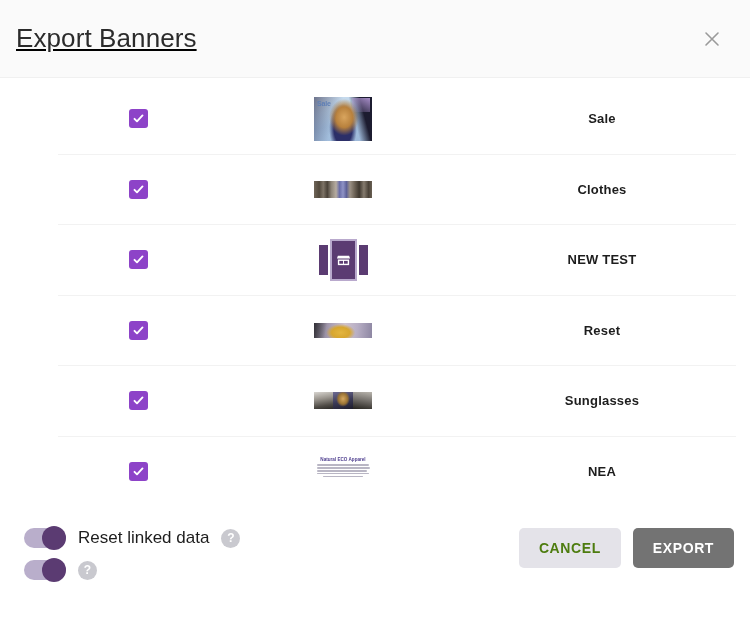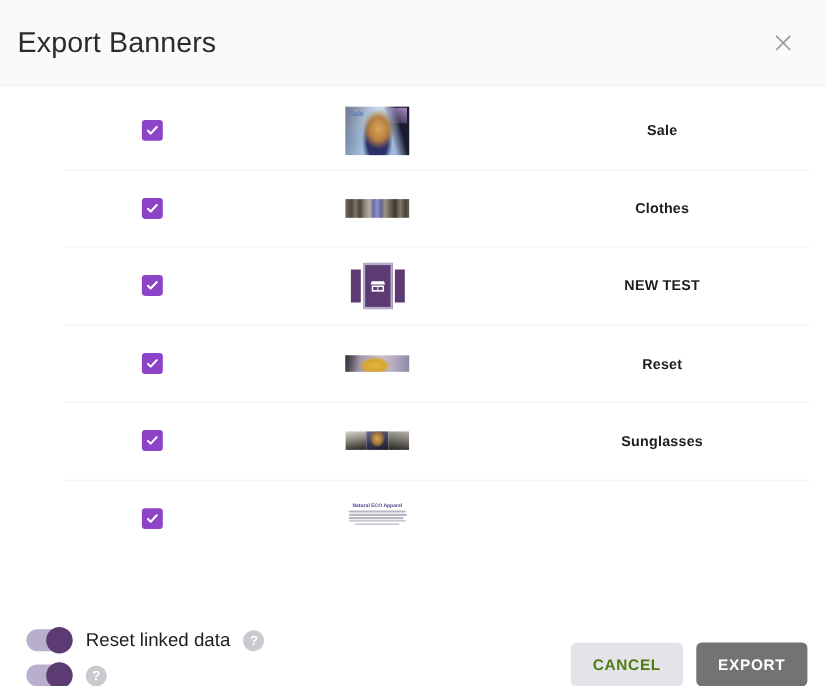--- a/index.html
+++ b/index.html
@@ -24,20 +24,21 @@
   
   .modal-header {
     height: 78px;
     min-height: 78px;
     background: #fafafa;
     border-bottom: 1px solid #f0f0f0;
     display: flex;
     align-items: center;
     justify-content: space-between;
     padding: 0 22px 0 16px;
+    text-decoration: underline;
   }
 
   .modal-title {
     font-size: 26px;
     font-weight: 400;
     color: #2b2b2b;
     letter-spacing: 0.1px;
   }
 
   .close-btn {
@@ -226,21 +227,21 @@
   .nea-line.w2 { width: 99%; }
   .nea-line.w3 { width: 92%; }
   .nea-line.w4 { width: 97%; }
   .nea-line.w5 { width: 74%; margin-left: auto; margin-right: auto; }
 
   
   .modal-footer {
     height: 96px;
     min-height: 96px;
     display: flex;
-    align-items: flex-end;
+    align-items: flex-start;
     justify-content: space-between;
     padding: 0 16px 0 24px;
   }
 
   .toggles { display: flex; flex-direction: column; gap: 12px; }
 
   .toggle-row {
     display: flex;
     align-items: center;
     gap: 12px;
@@ -435,20 +436,23 @@
       <div class="col-thumb">
         <div class="thumb thumb-nea">
           <div class="nea-title">Natural ECO Apparel</div>
           <div class="nea-line w1"></div>
           <div class="nea-line w2"></div>
           <div class="nea-line w3"></div>
           <div class="nea-line w4"></div>
           <div class="nea-line w5"></div>
         </div>
       </div>
+      <div class="col-label">
+        <div class="row-label">NEA</div>
+      </div>
     </div>
 
   </div>
 
   <div class="modal-footer">
 
     <div class="toggles">
 
       <div class="toggle-row">
         <div class="toggle">

